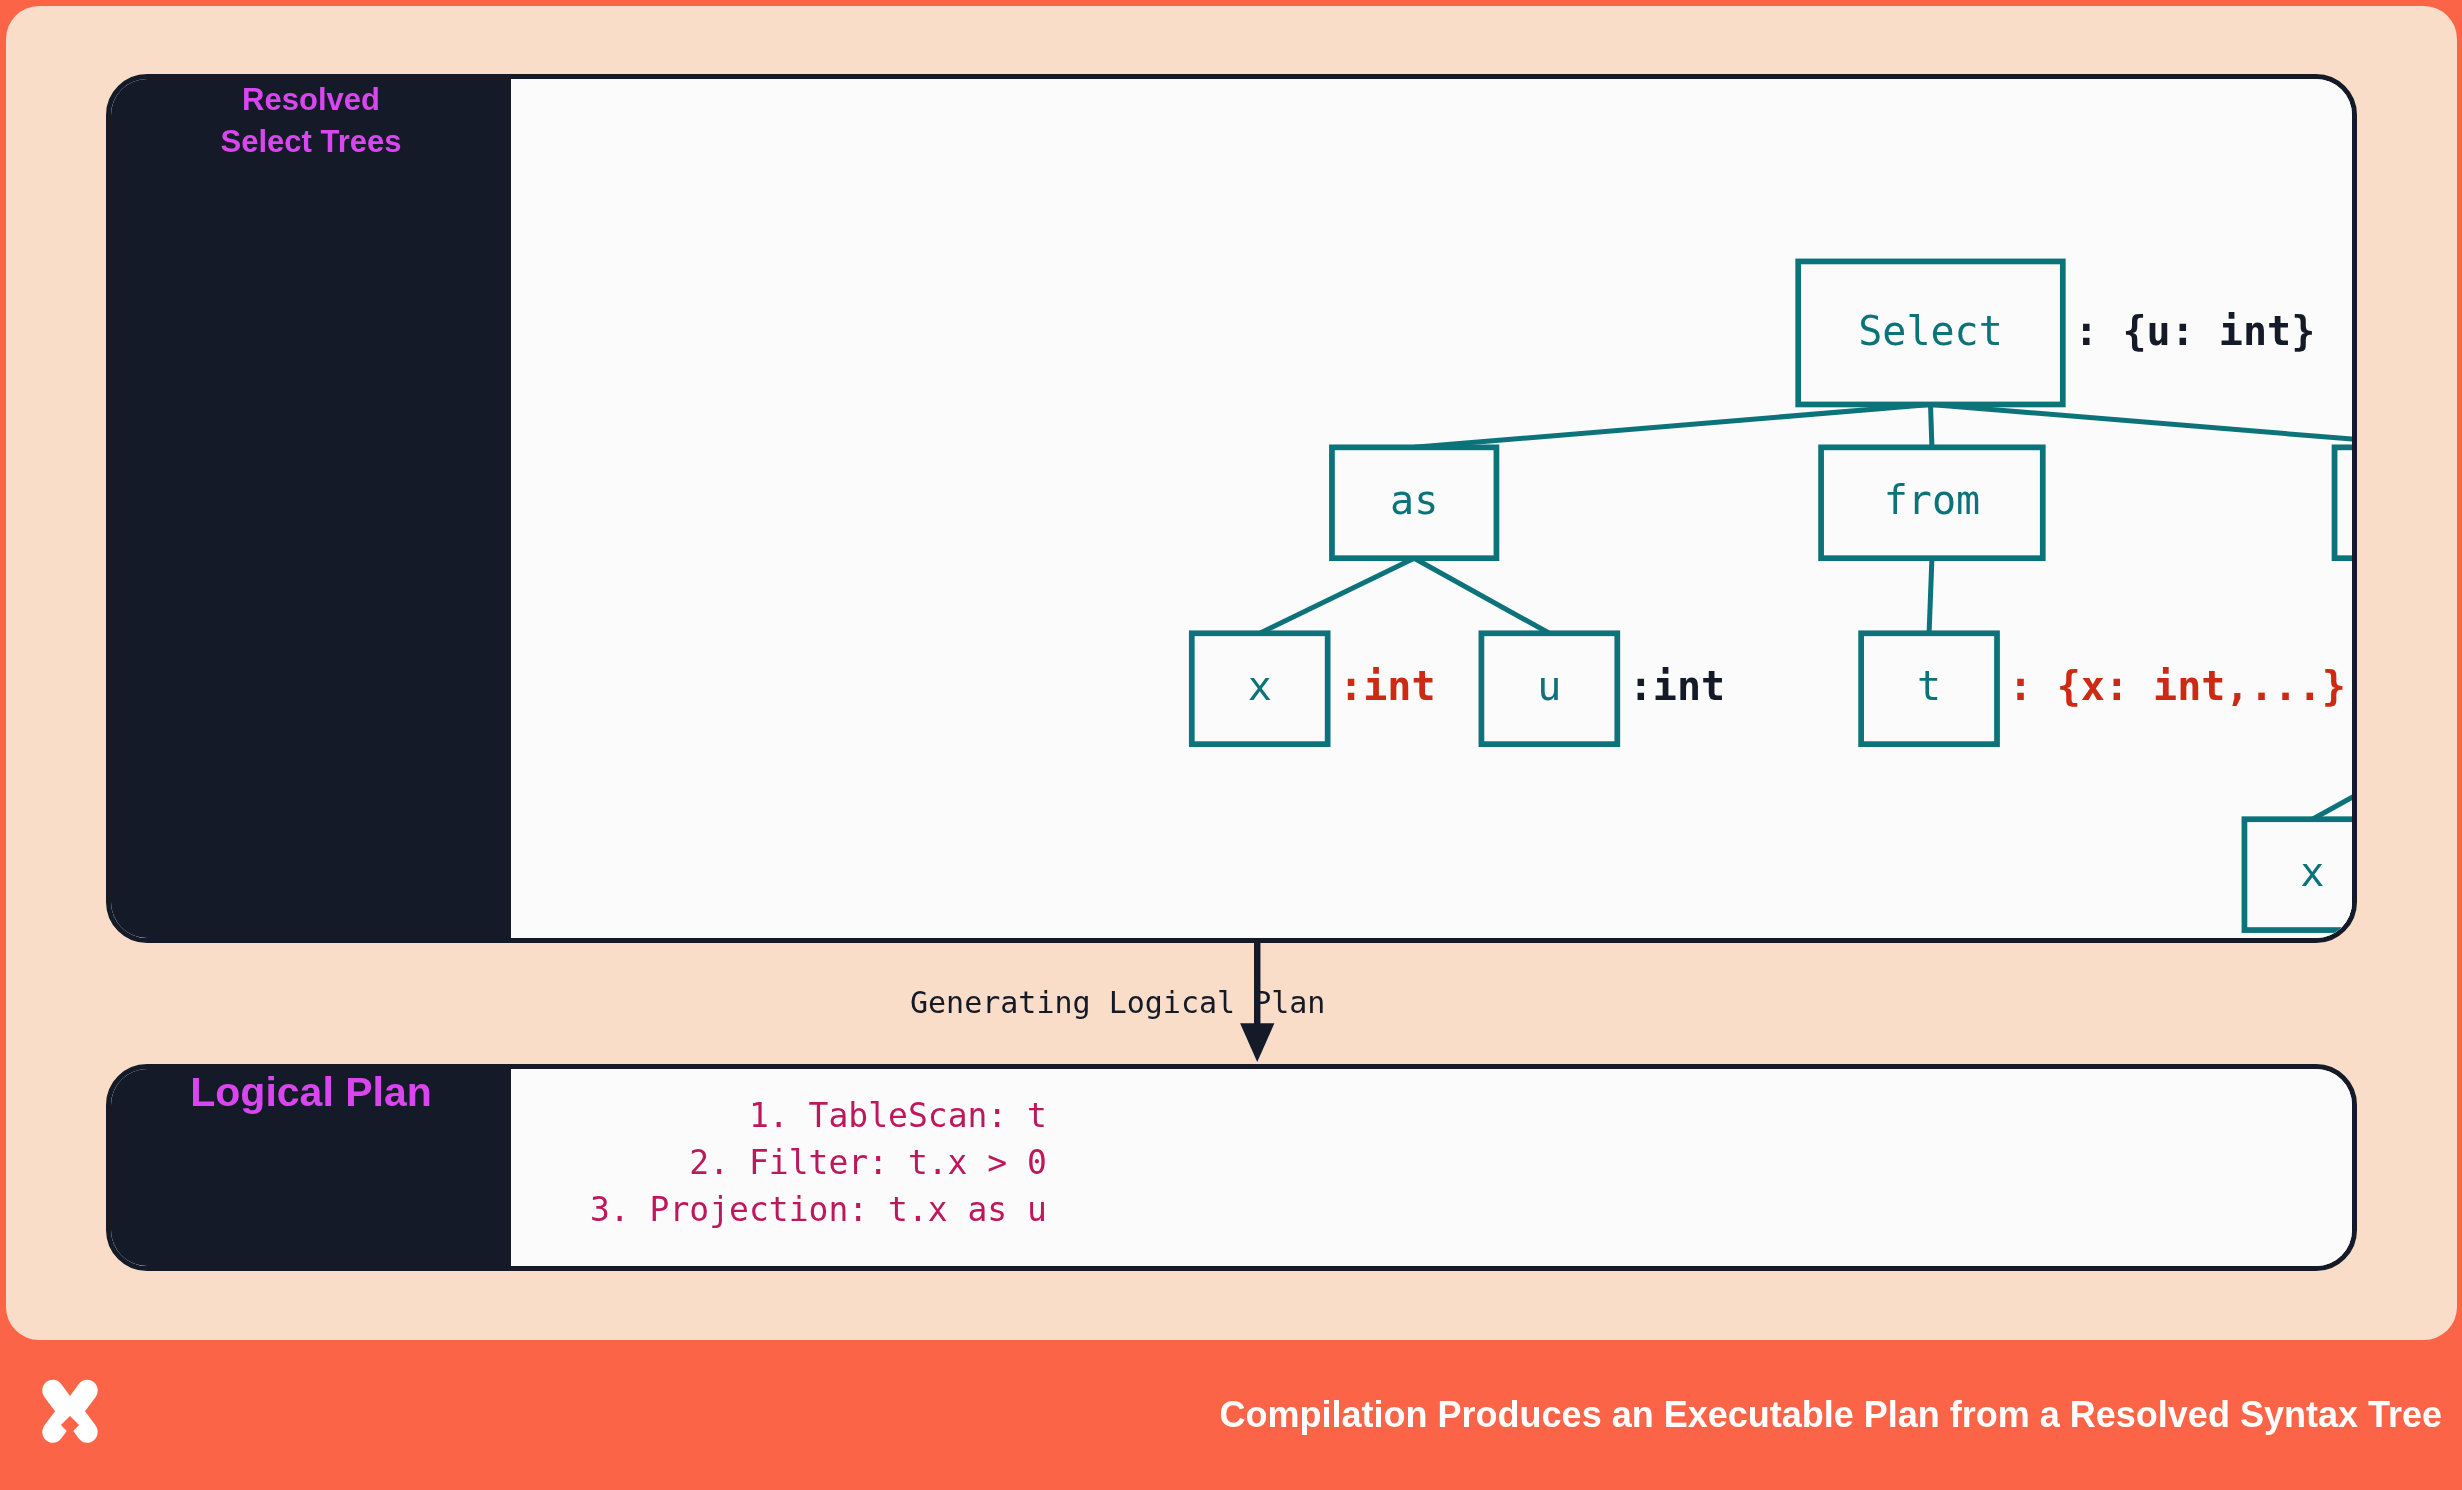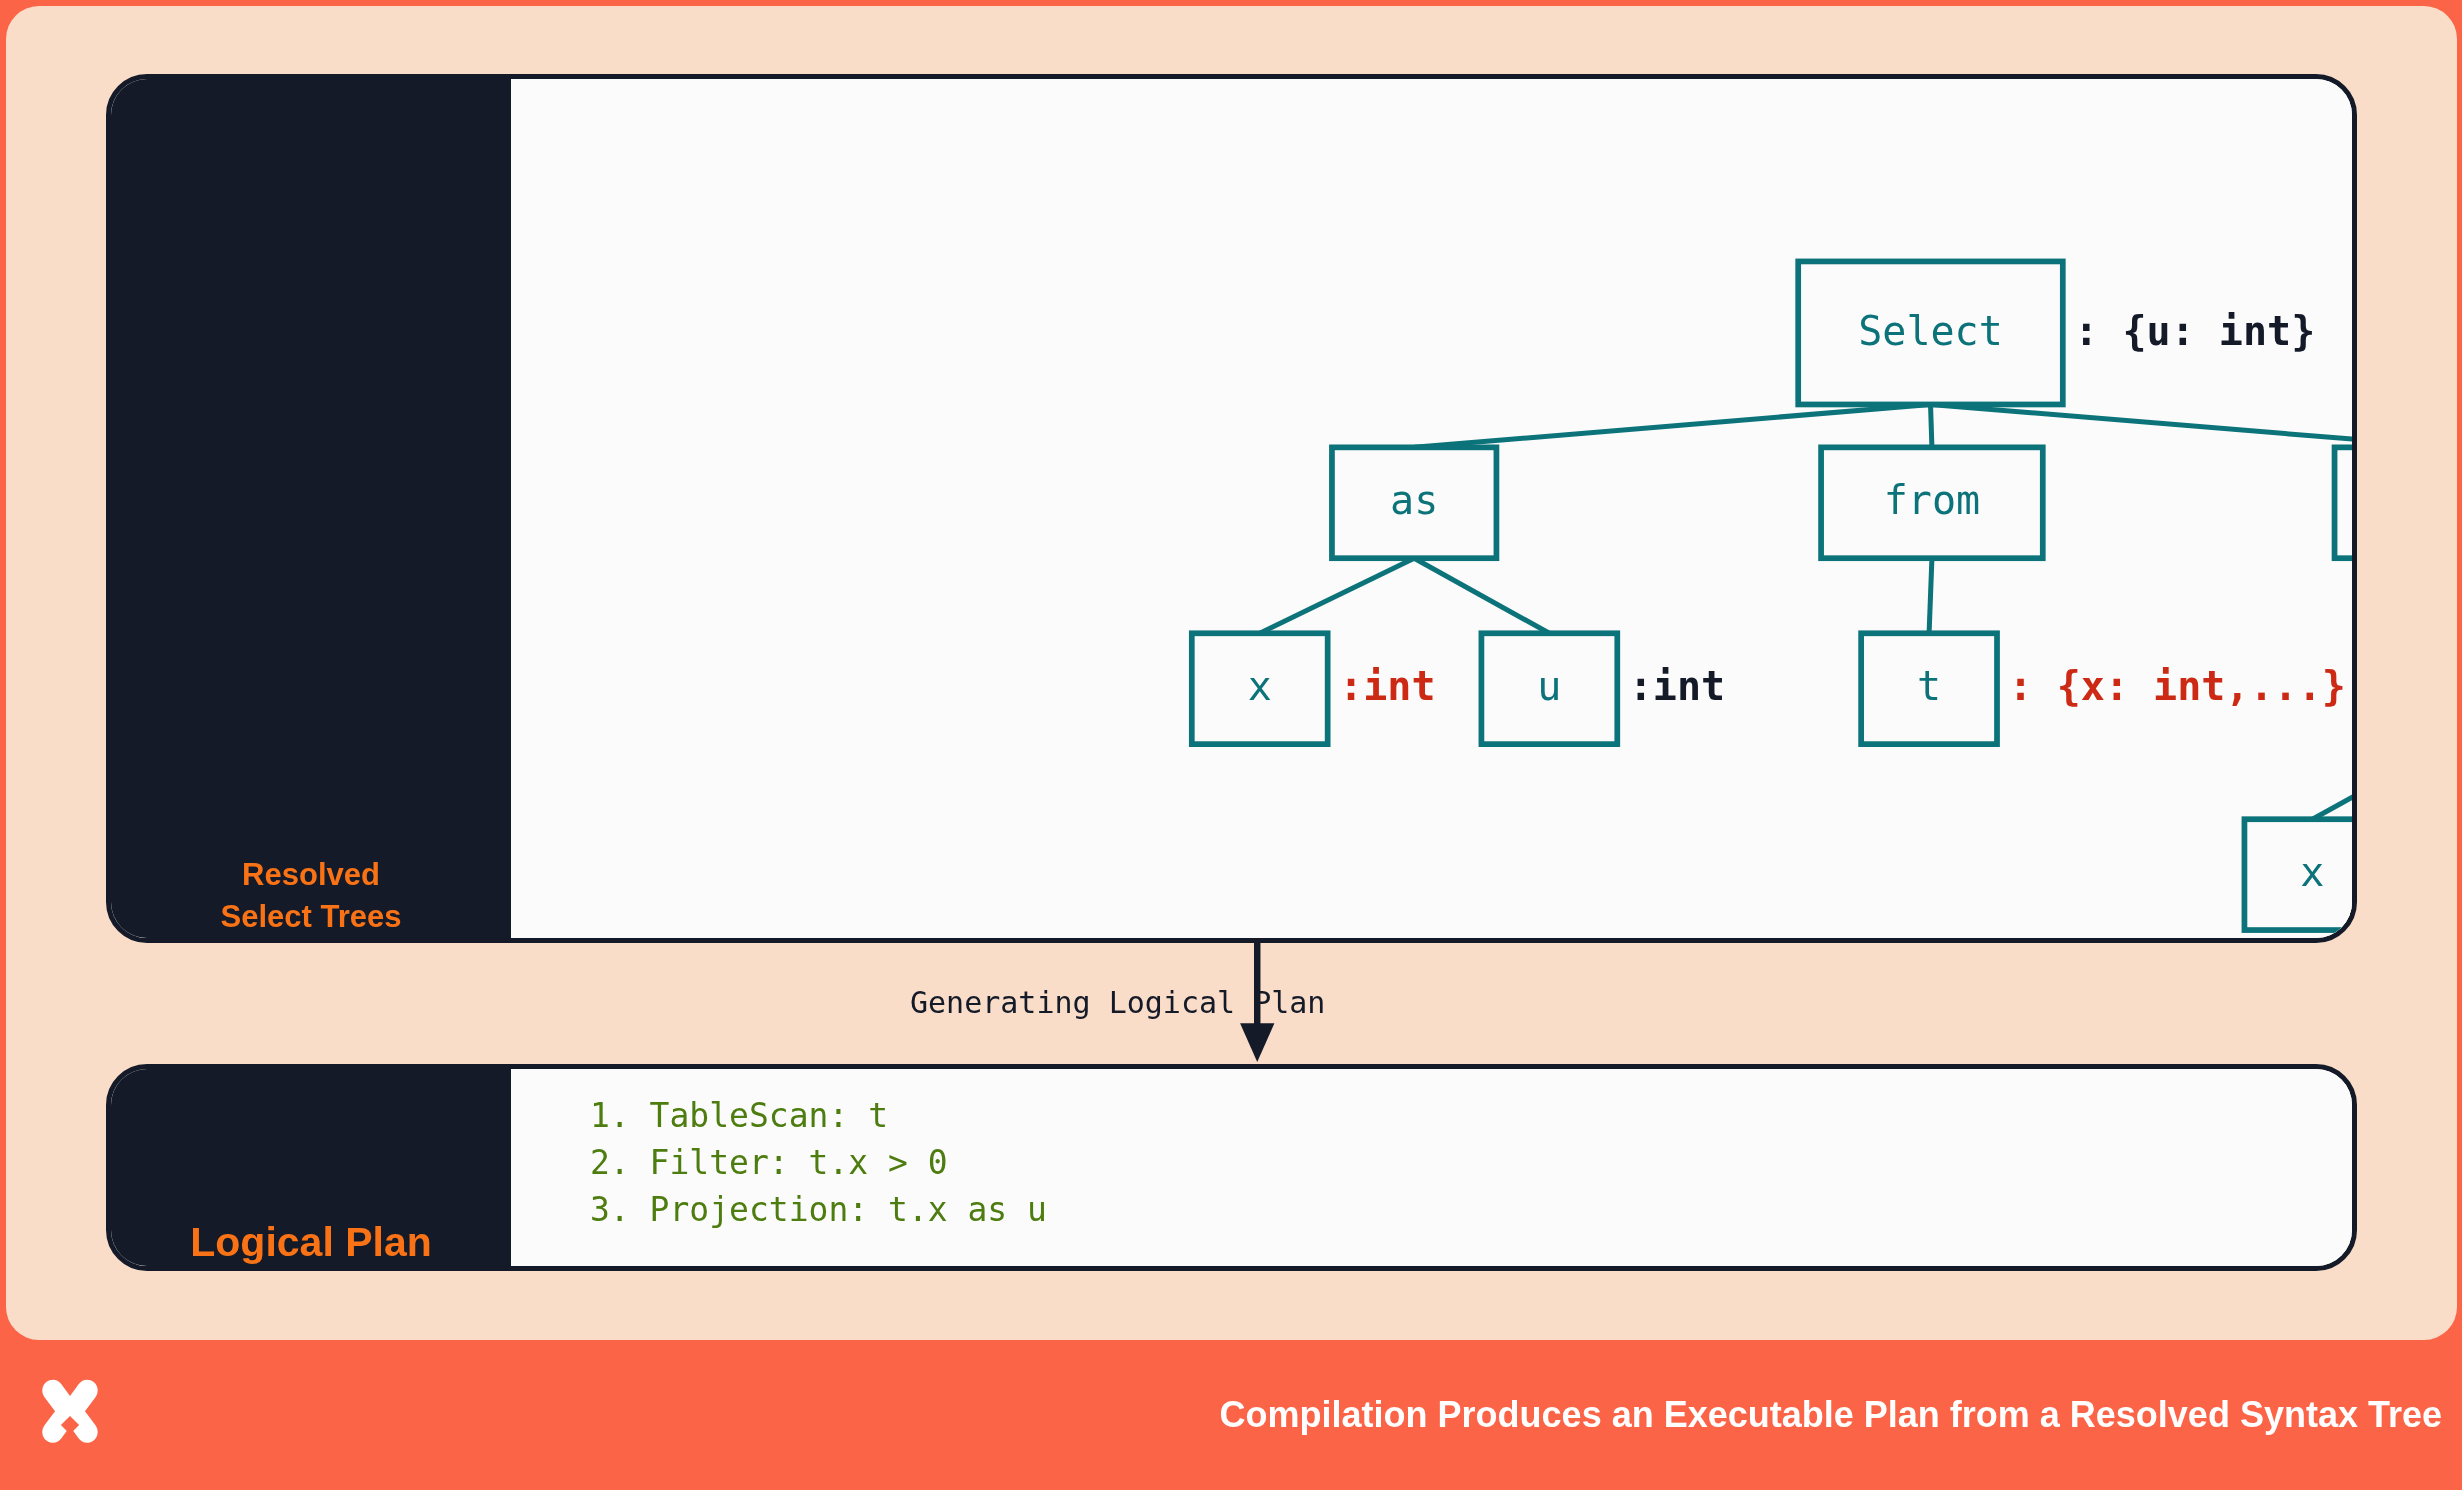--- a/index.html
+++ b/index.html
@@ -26,23 +26,23 @@
     position:absolute;
     background:#FBFBFB;
     border:5px solid #141A28;
     border-radius:41px;
     box-sizing:border-box;
     overflow:hidden;
     display:flex;
   }
   .card-side{
     background:#141A28;
-    color:#f97316;
+    color:#d946ef;
     display:flex;
-    align-items:flex-end;
+    align-items:flex-start;
     justify-content:center;
     text-align:center;
     font-weight:bold;
     flex:0 0 auto;
     box-sizing:border-box;
   }
   .card-body{
     flex:1 1 auto;position:relative;background:#FBFBFB;
     box-sizing:border-box;
   }
@@ -50,22 +50,23 @@
   
   #rst-card{ left:106px; top:74px; width:2251px; height:869px; }
   #rst-card .card-side{ width:400px; font-size:31px; line-height:1.35; }
 
   
   #plan-card{ left:106px; top:1064px; width:2251px; height:207px; }
   #plan-card .card-side{ width:400px; font-size:41px; }
   .plan-list{
     position:absolute;left:79px;top:24px;
     font-family:"DejaVu Sans Mono","Liberation Mono",monospace;
-    font-size:33px;line-height:1.42;color:#4d7c0f;
+    font-size:33px;line-height:1.42;color:#be185d;
     white-space:pre;
+    text-align:right;
   }
 
   
   .arrow-wrap{
     position:absolute;left:106px;top:943px;width:2251px;height:122px;
   }
   .arrow-label{
     position:absolute;
     left:804px;top:42px;
     font-family:"DejaVu Sans Mono","Liberation Mono",monospace;

